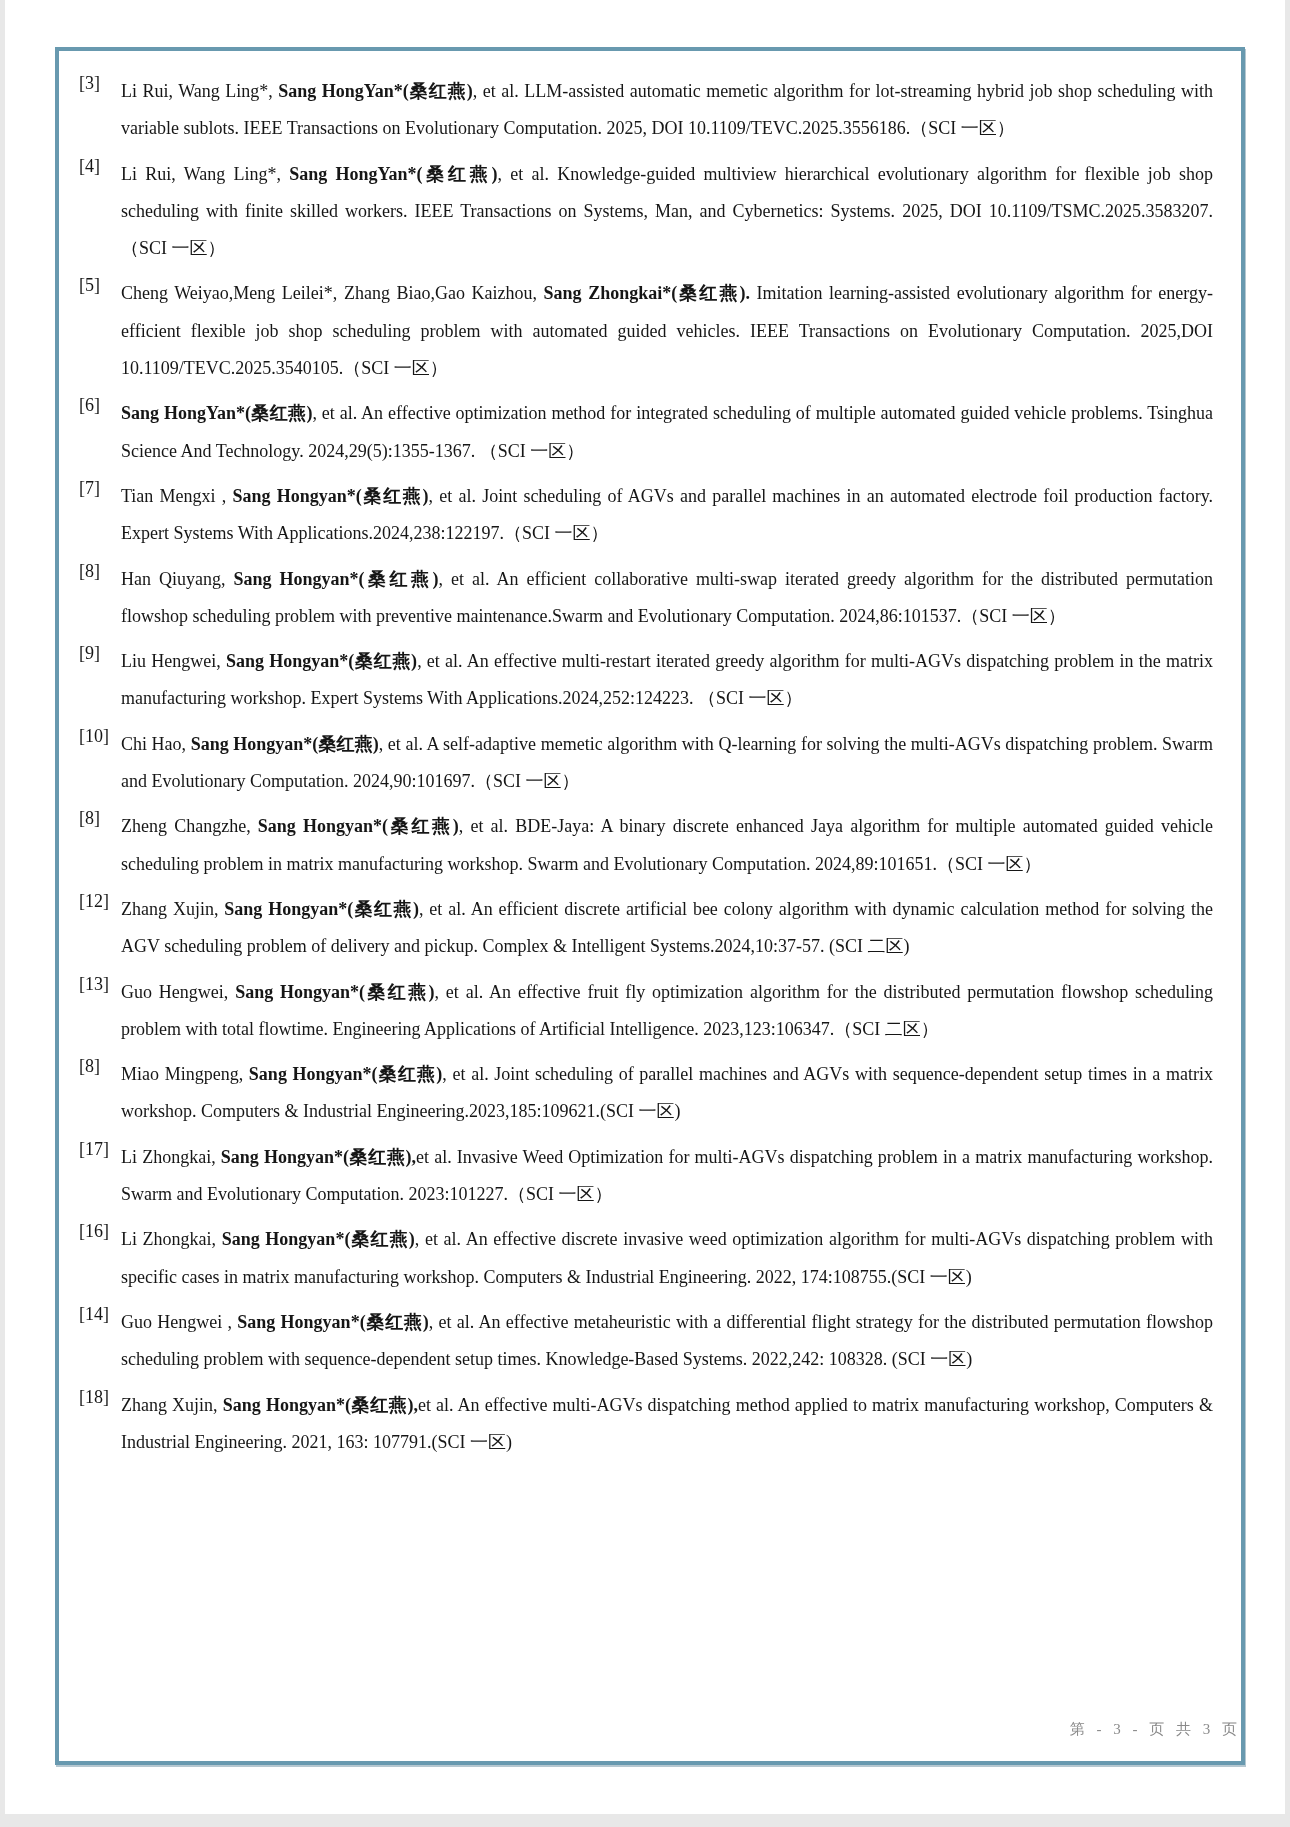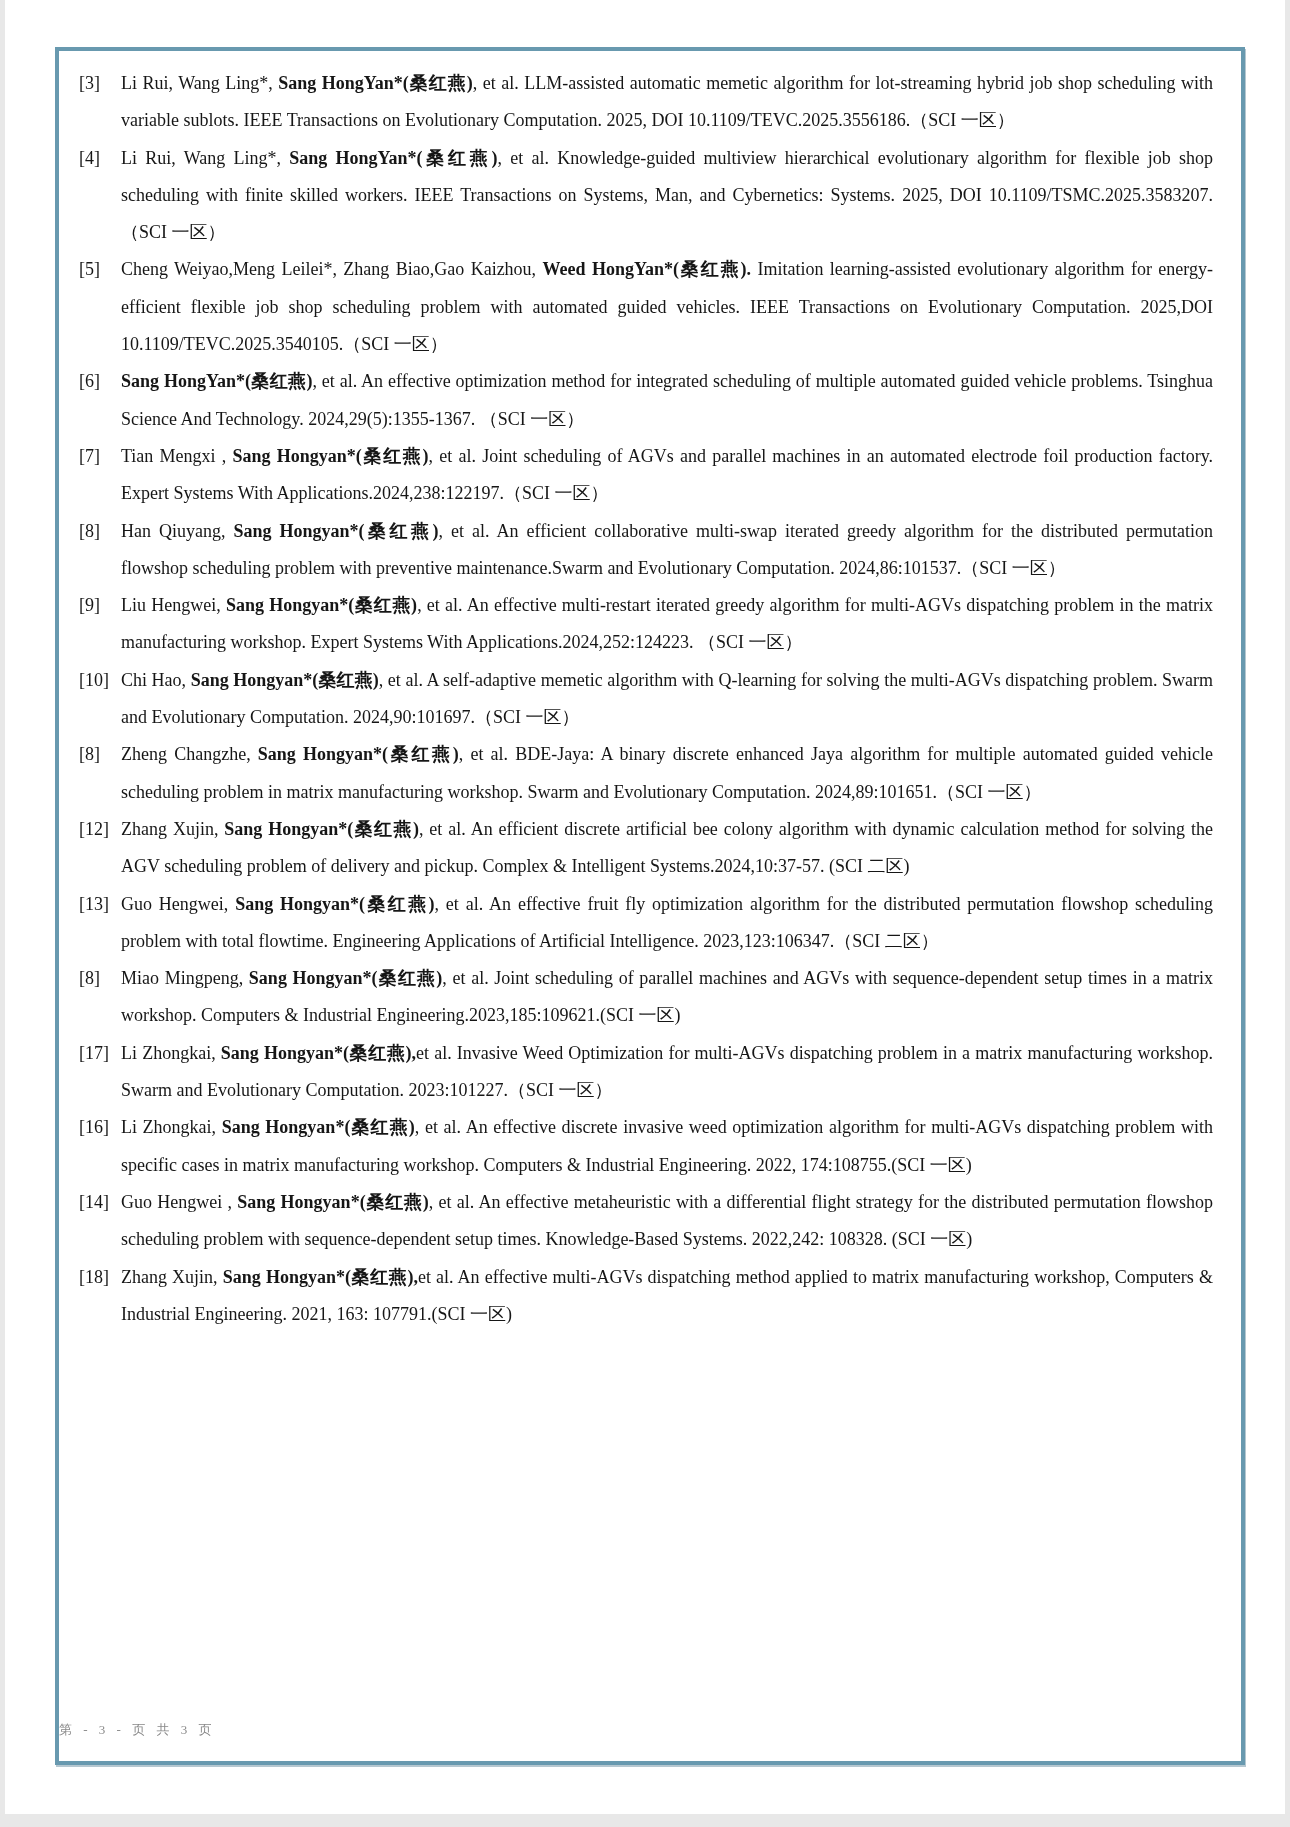--- a/index.html
+++ b/index.html
@@ -38,50 +38,51 @@
     line-height: 37.3px;
     color: #161616;
   }
   .ref-num {
     flex: none;
     width: 42px;
   }
   .ref-text {
     flex: 1;
     text-align: justify;
+    margin-top: 8px;
   }
   .ref-text b { font-weight: 700; }
   .footer {
     position: absolute;
     left: 0;
     right: 0;
     bottom: 22px;
-    text-align: left;
-    font-size: 13px;
+    text-align: right;
+    font-size: 15px;
     letter-spacing: 4px;
     color: #8a8a8a;
   }
 </style>
 </head>
 <body>
 
 <div class="page">
   <div class="frame">
     <div class="refs" id="refs-list">
         <div class="ref">
           <span class="ref-num">[3]</span>
           <span class="ref-text"><span>Li Rui, Wang Ling*, </span><b>Sang HongYan*(桑红燕)</b><span>, et al. LLM-assisted automatic memetic algorithm for lot-streaming hybrid job shop scheduling with variable sublots. IEEE Transactions on Evolutionary Computation. 2025, DOI 10.1109/TEVC.2025.3556186.（SCI 一区）</span></span>
         </div>
         <div class="ref">
           <span class="ref-num">[4]</span>
           <span class="ref-text"><span>Li Rui, Wang Ling*, </span><b>Sang HongYan*(桑红燕)</b><span>, et al. Knowledge-guided multiview hierarchical evolutionary algorithm for flexible job shop scheduling with finite skilled workers. IEEE Transactions on Systems, Man, and Cybernetics: Systems. 2025, DOI 10.1109/TSMC.2025.3583207.（SCI 一区）</span></span>
         </div>
         <div class="ref">
           <span class="ref-num">[5]</span>
-          <span class="ref-text"><span>Cheng Weiyao,Meng Leilei*, Zhang Biao,Gao Kaizhou, </span><b>Weed HongYan*(桑红燕).</b><span> Imitation learning-assisted evolutionary algorithm for energy-efficient flexible job shop scheduling problem with automated guided vehicles. IEEE Transactions on Evolutionary Computation. 2025,DOI 10.1109/TEVC.2025.3540105.（SCI 一区）</span></span>
+          <span class="ref-text"><span>Cheng Weiyao,Meng Leilei*, Zhang Biao,Gao Kaizhou, </span><b>Sang Zhongkai*(桑红燕).</b><span> Imitation learning-assisted evolutionary algorithm for energy-efficient flexible job shop scheduling problem with automated guided vehicles. IEEE Transactions on Evolutionary Computation. 2025,DOI 10.1109/TEVC.2025.3540105.（SCI 一区）</span></span>
         </div>
         <div class="ref">
           <span class="ref-num">[6]</span>
           <span class="ref-text"><b>Sang HongYan*(桑红燕)</b><span>, et al. An effective optimization method for integrated scheduling of multiple automated guided vehicle problems. Tsinghua Science And Technology. 2024,29(5):1355-1367. （SCI 一区）</span></span>
         </div>
         <div class="ref">
           <span class="ref-num">[7]</span>
           <span class="ref-text"><span>Tian Mengxi , </span><b>Sang Hongyan*(桑红燕)</b><span>, et al. Joint scheduling of AGVs and parallel machines in an automated electrode foil production factory. Expert Systems With Applications.2024,238:122197.（SCI 一区）</span></span>
         </div>
         <div class="ref">

